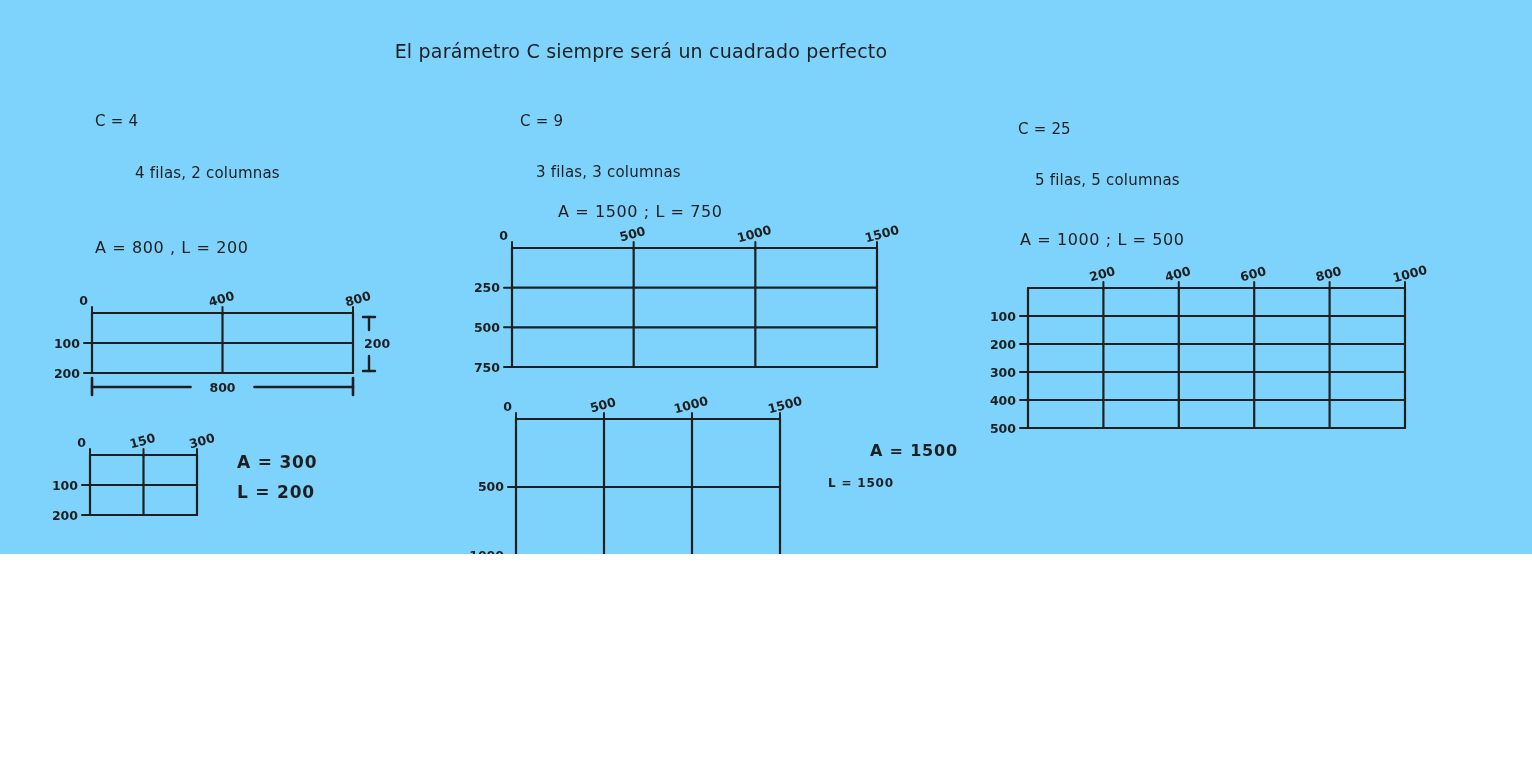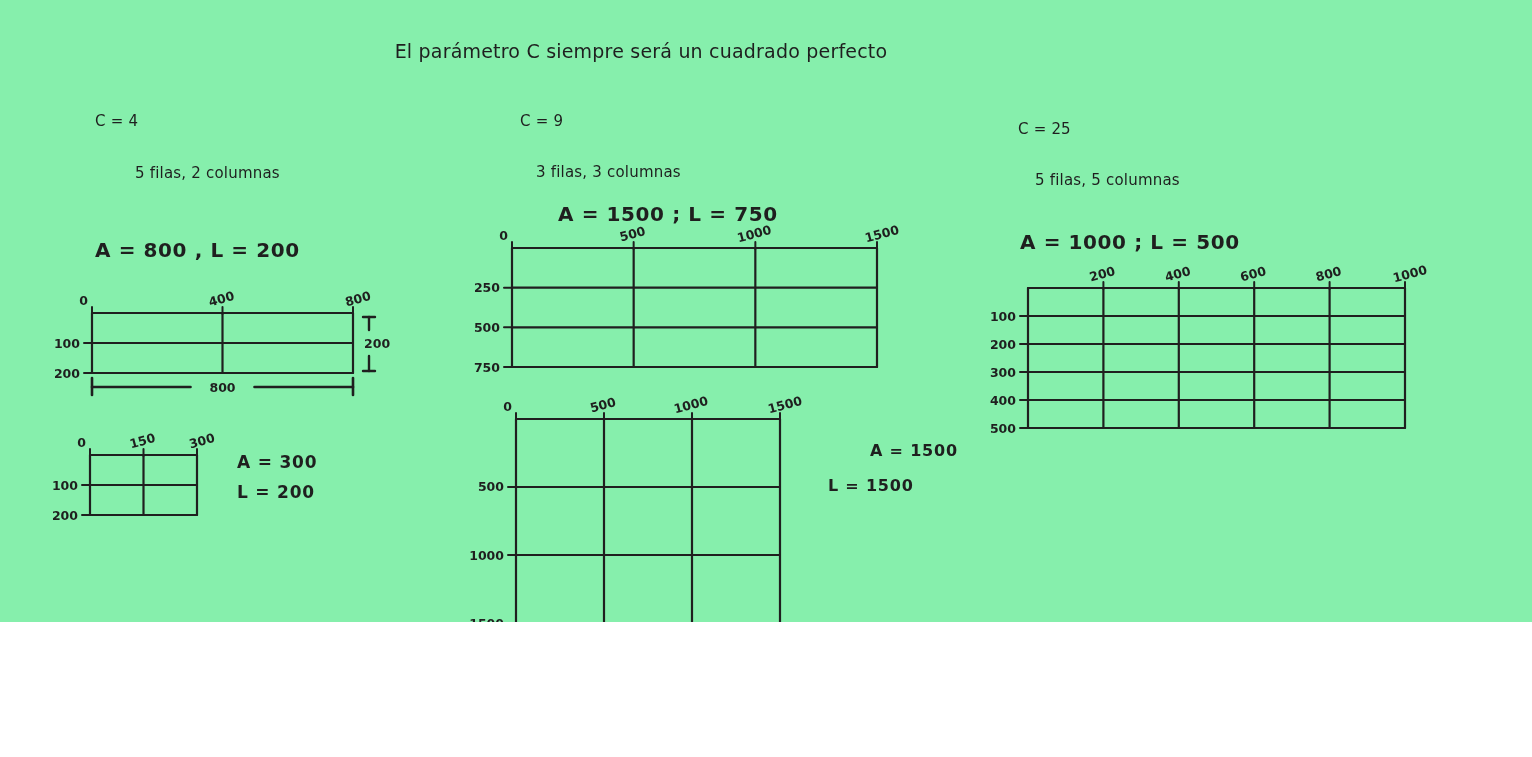--- a/index.html
+++ b/index.html
@@ -1,38 +1,38 @@
 <!DOCTYPE html>
 <html style="--ink: #1f1f1f;"><head>
 <meta charset="utf-8">
 <style>
   html,body{margin:0;padding:0;background:#ffffff;}
   .canvas{
-    position:relative;width:1532px;height:622px;background:#86efac;
+    position:relative;width:1532px;height:554px;background:#7dd3fc;
     font-family:"DejaVu Sans",sans-serif;color:var(--ink,#1f1f1f);overflow:hidden;
   }
   .txt{position:absolute;white-space:nowrap;letter-spacing:0.2px;}
   .title{font-size:19px;text-align:center;}
   .heading{font-size:15px;}
   .subheading{font-size:15px;}
-  .params{font-size:20px;font-weight:bold;letter-spacing:0.6px;}
+  .params{font-size:16px;font-weight:normal;letter-spacing:0.6px;}
   .side-label{font-size:17px;font-weight:bold;letter-spacing:0.8px;}
   .footer-line{font-size:19px;}
   .grid-host{position:absolute;}
   svg{display:block;}
 </style>
 </head>
 <body>
 
 <div class="canvas">
 
   <div class="txt title" style="left:391px;top:40px;width:500px;">El parámetro C siempre será un cuadrado perfecto</div>
 
   <div class="txt heading" style="left:95px;top:112px;">C = 4</div>
-  <div class="txt subheading" style="left:135px;top:164px;">5 filas, 2 columnas</div>
+  <div class="txt subheading" style="left:135px;top:164px;">4 filas, 2 columnas</div>
   <div class="txt params" style="left:95px;top:238px;">A = 800 ,   L = 200</div>
   <div class="grid-host" style="left: 44px; top: 279px;">
       <svg width="373" height="138">
         <line x1="48" y1="34" x2="48" y2="94" stroke="var(--ink)" stroke-width="2.2" stroke-linecap="round"></line>
         <line x1="178.5" y1="34" x2="178.5" y2="94" stroke="var(--ink)" stroke-width="2.2" stroke-linecap="round"></line>
         <line x1="309" y1="34" x2="309" y2="94" stroke="var(--ink)" stroke-width="2.2" stroke-linecap="round"></line>
         <line x1="48" y1="34" x2="309" y2="34" stroke="var(--ink)" stroke-width="2.2" stroke-linecap="round"></line>
         <line x1="48" y1="64" x2="309" y2="64" stroke="var(--ink)" stroke-width="2.2" stroke-linecap="round"></line>
         <line x1="48" y1="94" x2="309" y2="94" stroke="var(--ink)" stroke-width="2.2" stroke-linecap="round"></line>
         <line x1="48" y1="28" x2="48" y2="35" stroke="var(--ink)" stroke-width="2" stroke-linecap="round"></line>
@@ -129,21 +129,21 @@
         <text x="318" y="24" text-anchor="middle" font-size="12.5" font-weight="bold" fill="var(--ink)" transform="rotate(-15 318 24)">1500</text>
         <line x1="40" y1="101.9932" x2="47" y2="101.9932" stroke="var(--ink)" stroke-width="2" stroke-linecap="round"></line>
         <text x="36" y="106.4932" text-anchor="end" font-size="12.5" font-weight="bold" fill="var(--ink)">500</text>
         <line x1="40" y1="170.0068" x2="47" y2="170.0068" stroke="var(--ink)" stroke-width="2" stroke-linecap="round"></line>
         <text x="36" y="174.5068" text-anchor="end" font-size="12.5" font-weight="bold" fill="var(--ink)">1000</text>
         <line x1="40" y1="238" x2="47" y2="238" stroke="var(--ink)" stroke-width="2" stroke-linecap="round"></line>
         <text x="36" y="242.5" text-anchor="end" font-size="12.5" font-weight="bold" fill="var(--ink)">1500</text>
       </svg>
     </div>
   <div class="txt side-label" style="left:828px;top:441px;font-size:16px;margin-left:42px;">A = 1500</div>
-  <div class="txt side-label" style="left:828px;top:476px;font-size:16px;">L = 1500</div>
+  <div class="txt side-label" style="left:828px;top:476px;font-size:12px;">L = 1500</div>
 
   <div class="txt heading" style="left:1018px;top:120px;">C = 25</div>
   <div class="txt subheading" style="left:1035px;top:171px;">5 filas, 5 columnas</div>
   <div class="txt params" style="left:1020px;top:230px;">A = 1000  ;   L = 500</div>
   <div class="grid-host" style="left: 980px; top: 254px;">
       <svg width="489" height="218">
         <line x1="48" y1="34" x2="48" y2="174" stroke="var(--ink)" stroke-width="2.2" stroke-linecap="round"></line>
         <line x1="123.4" y1="34" x2="123.4" y2="174" stroke="var(--ink)" stroke-width="2.2" stroke-linecap="round"></line>
         <line x1="198.8" y1="34" x2="198.8" y2="174" stroke="var(--ink)" stroke-width="2.2" stroke-linecap="round"></line>
         <line x1="274.2" y1="34" x2="274.2" y2="174" stroke="var(--ink)" stroke-width="2.2" stroke-linecap="round"></line>

